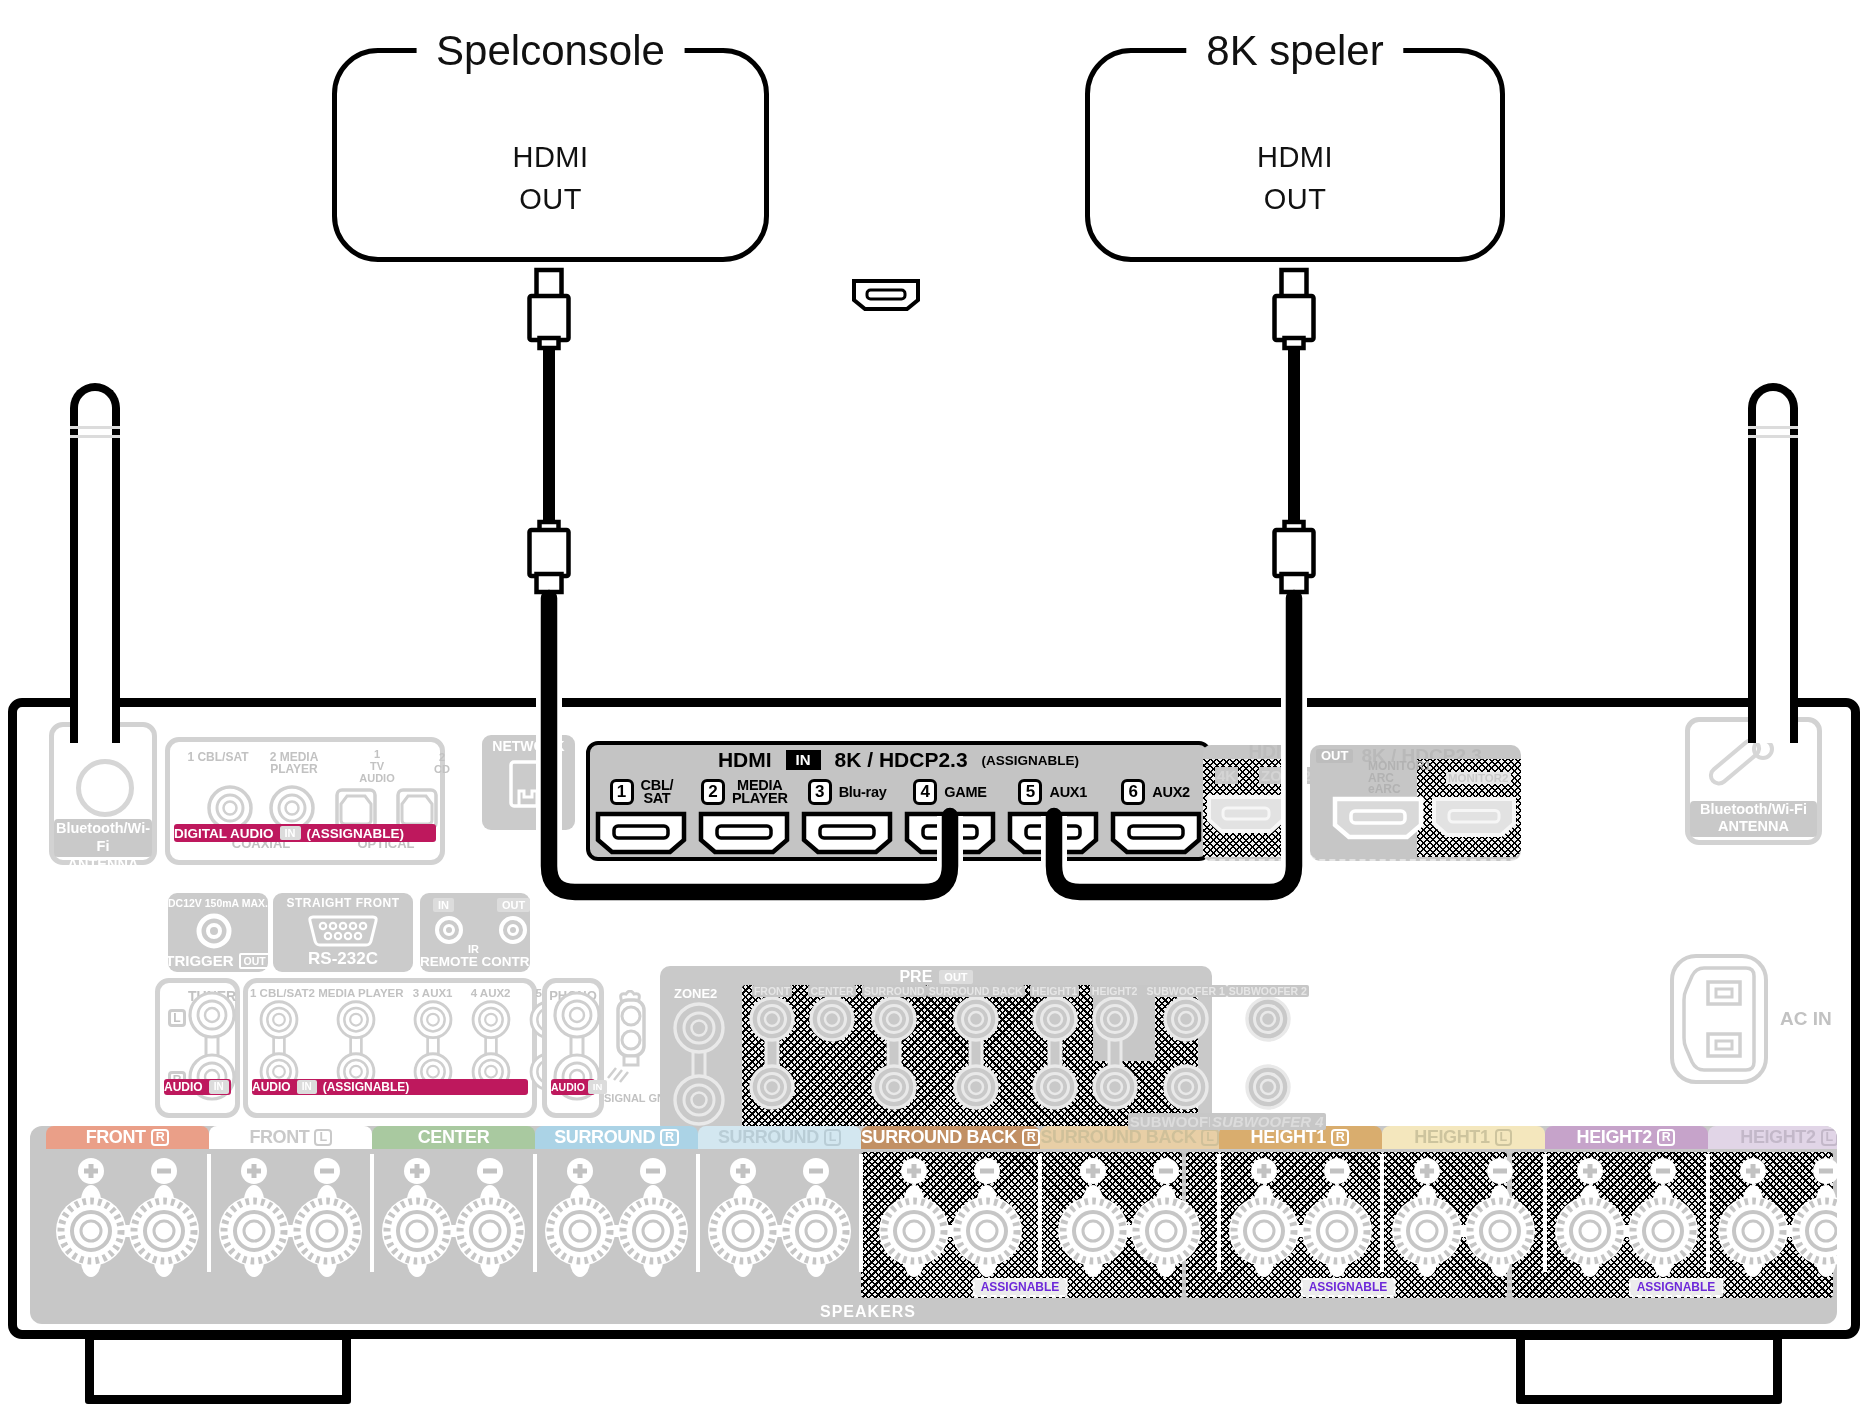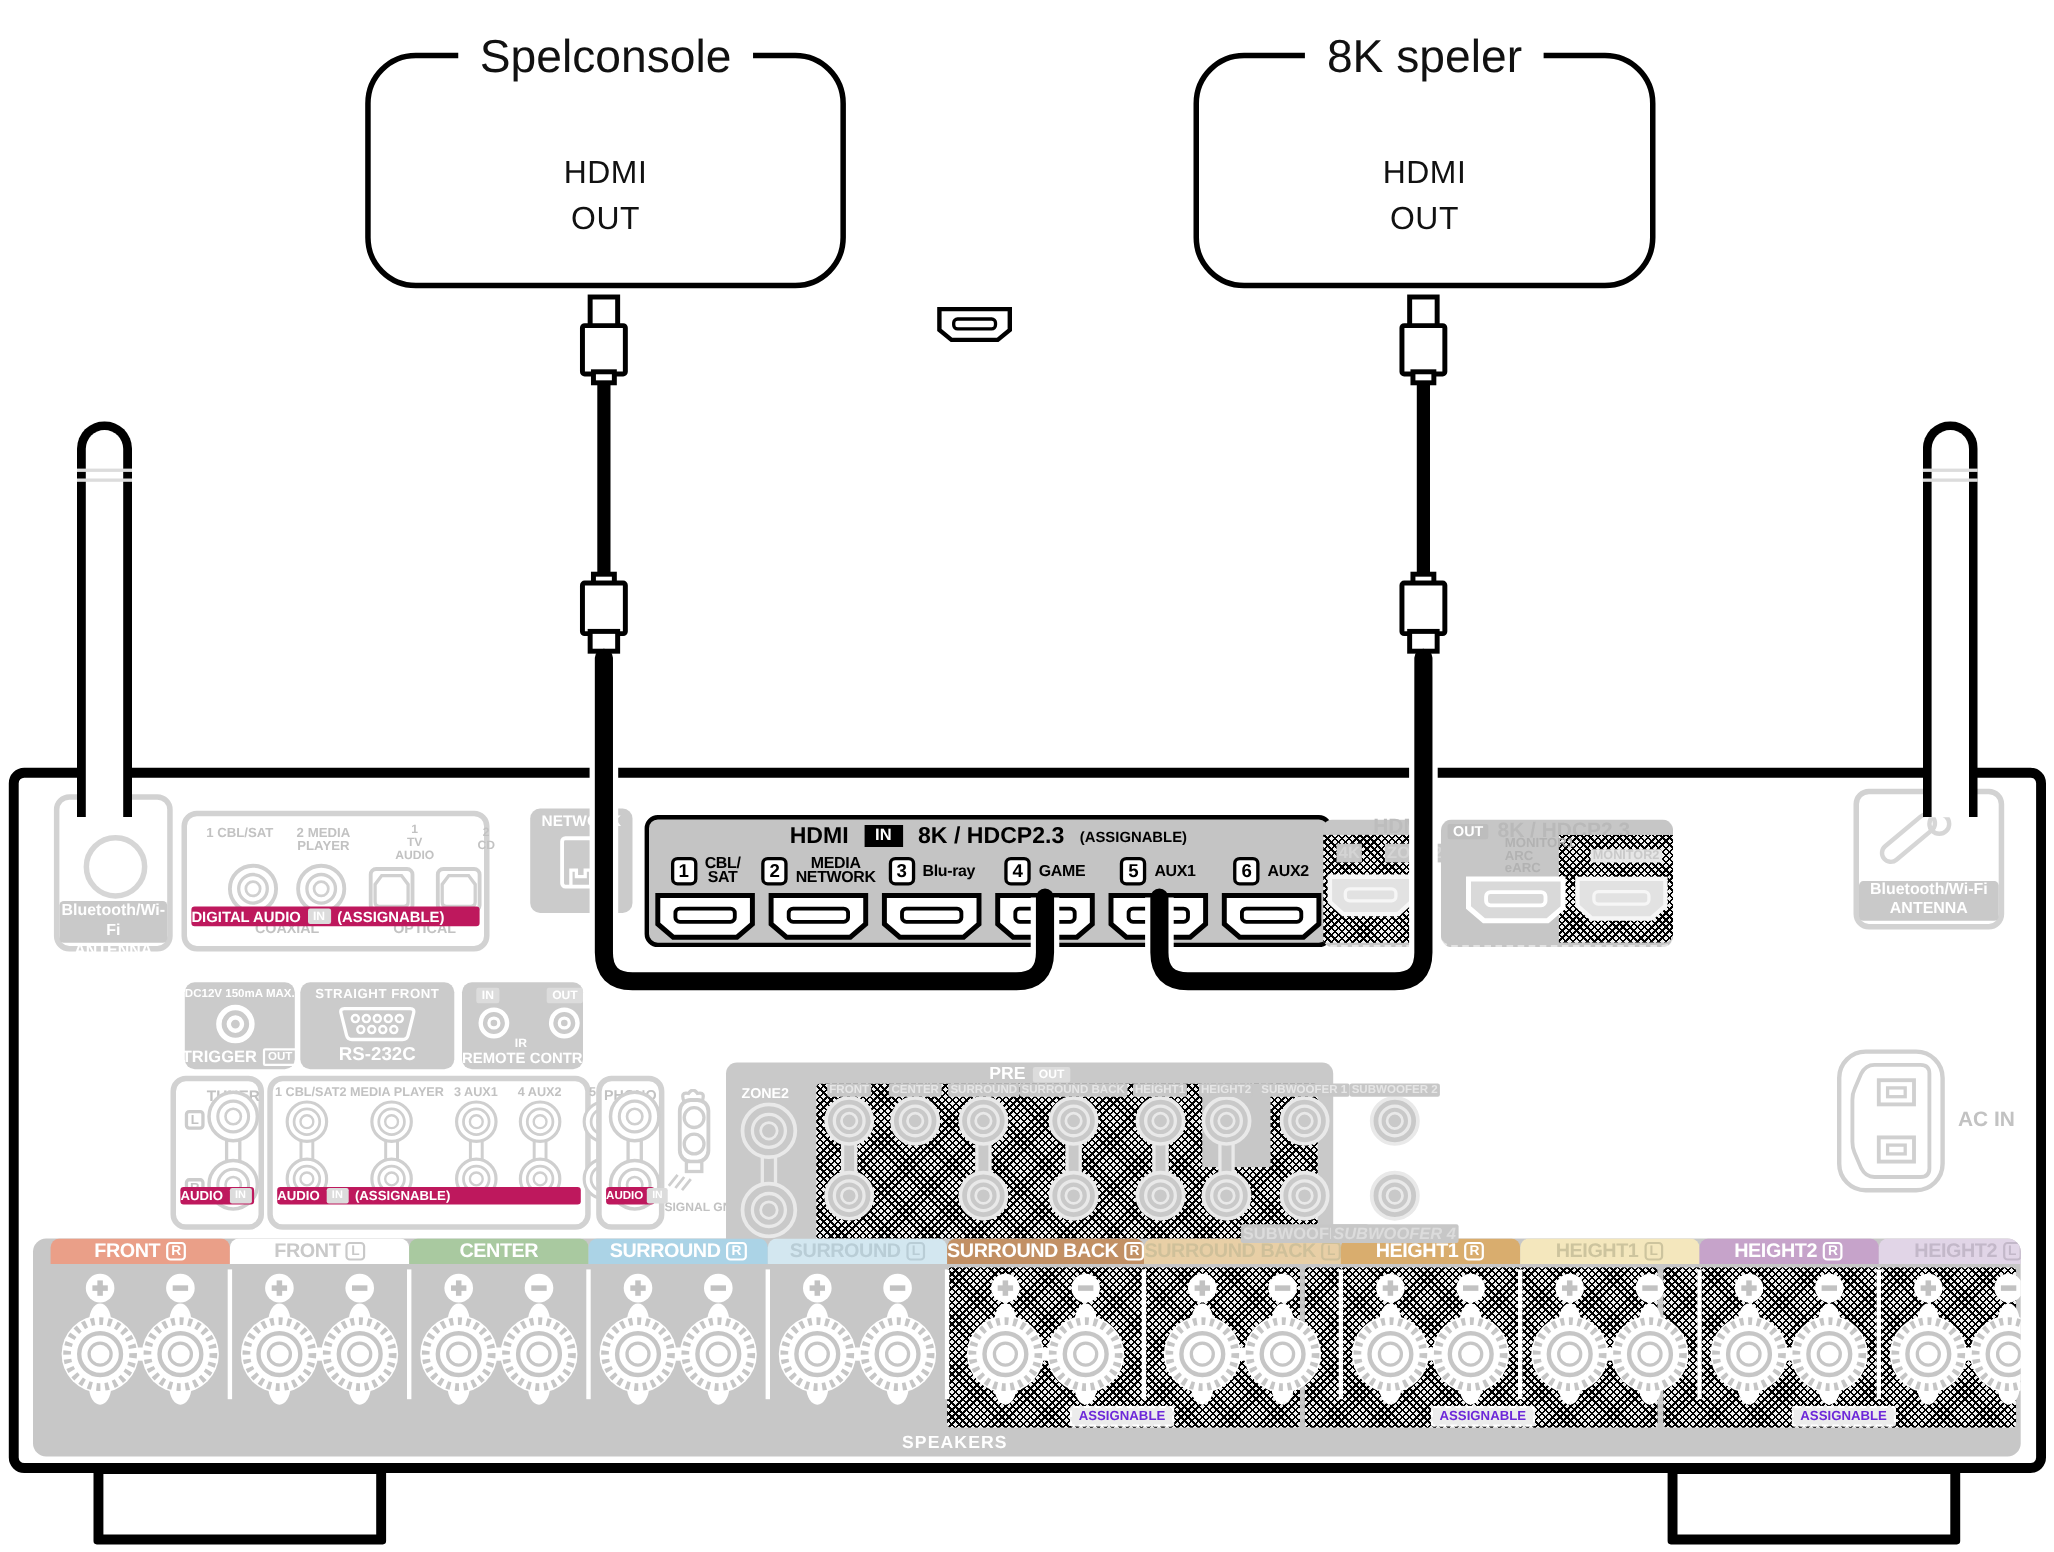--- a/index.html
+++ b/index.html
@@ -177,21 +177,21 @@
     <svg width="94" height="46" viewBox="-47 -23 94 46">
       <path d="M-43,-19 H43 V7 L29,19 H-29 L-43,7 Z" fill="#fff" stroke="#000" stroke-width="4.5"></path>
       <rect x="-27" y="-7" width="54" height="12" rx="4" fill="#fff" stroke="#000" stroke-width="3.5"></rect>
     </svg>
   </div>
 
   <div class="hdmi-col">
     <div class="hdmi-col-head">
       <span class="numbadge">2</span>
       <span class="portlabel">MEDIA
-NETWORK</span>
+PLAYER</span>
     </div>
     <svg width="94" height="46" viewBox="-47 -23 94 46">
       <path d="M-43,-19 H43 V7 L29,19 H-29 L-43,7 Z" fill="#fff" stroke="#000" stroke-width="4.5"></path>
       <rect x="-27" y="-7" width="54" height="12" rx="4" fill="#fff" stroke="#000" stroke-width="3.5"></rect>
     </svg>
   </div>
 
   <div class="hdmi-col">
     <div class="hdmi-col-head">
       <span class="numbadge">3</span>

